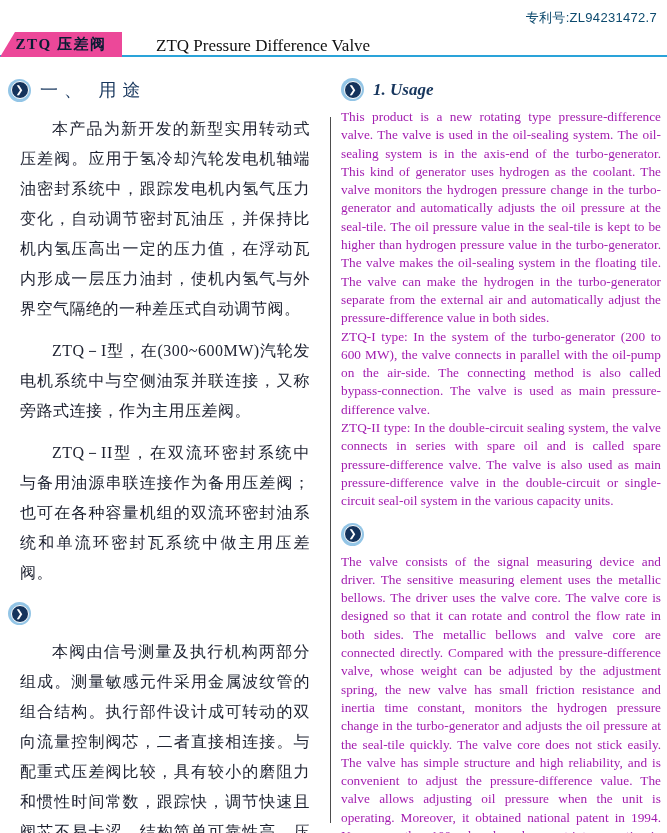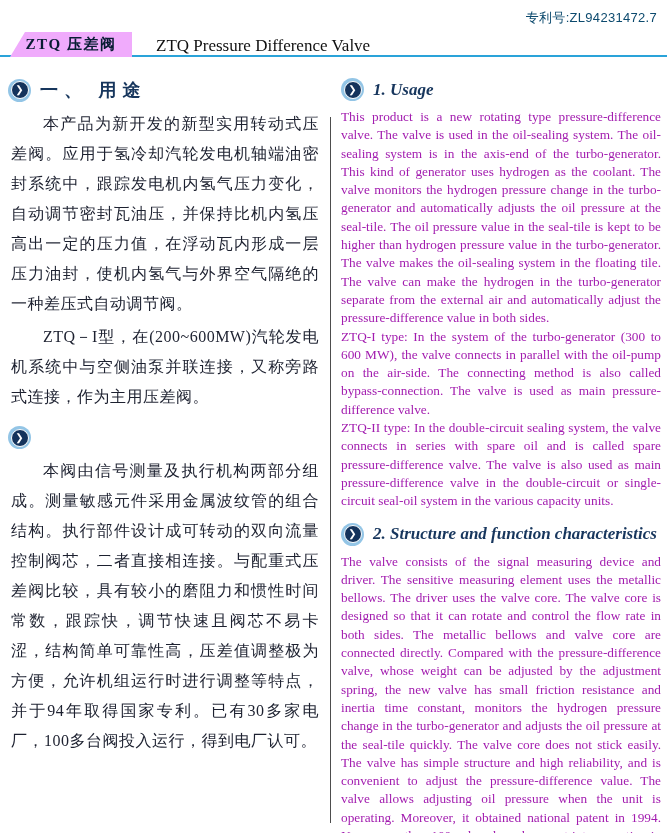--- a/index.html
+++ b/index.html
@@ -14,22 +14,22 @@
     position:absolute; top:9px; right:10px;
     font-size:13px; color:#0c4a6e;
     font-family:"Liberation Sans", sans-serif;
     letter-spacing:0.3px;
   }
   .header-rule {
     position:absolute; left:0; top:55px; width:667px; height:2px;
     background:#2aa3d9;
   }
   .header-tab {
-    position:absolute; left:10px; top:32px; width:122px; height:25px;
-    background:#f0abfc;
+    position:absolute; left:0; top:32px; width:122px; height:25px;
+    background:#ec4899;
     clip-path:polygon(15px 0, 100% 0, 100% 100%, 0 100%);
     display:flex; align-items:center; justify-content:center;
     font-weight:bold; font-size:15px; color:#081c33;
     letter-spacing:1.5px;
   }
   .header-title-en {
     position:absolute; left:156px; top:36px;
     font-size:17px; color:#101010;
   }
   .col-divider {
@@ -49,28 +49,28 @@
   }
   .sec-icon-inner {
     width:16px; height:16px; border-radius:50%;
     background:#14335c; border:1.5px solid #ffffff;
     display:flex; align-items:center; justify-content:center;
     color:#ffffff; font-size:10px; font-weight:bold;
     font-family:"DejaVu Sans", sans-serif;
     line-height:1;
   }
   .sec-title-cn {
-    font-size:18px; font-weight:bold; color:#17365d;
+    font-size:18px; font-weight:normal; color:#17365d;
     letter-spacing:6px; white-space:nowrap;
   }
   .sec-title-en {
     font-size:17px; font-weight:bold; font-style:italic; color:#17365d;text-align:right;
   }
   .cn-body p {
-    margin:3px; text-indent:2em;
+    margin:12px; text-indent:2em;
     font-size:16px; line-height:30px;
     text-align:justify; color:#1d2130;
     letter-spacing:0.5px;
   }
   .en-body p {
     margin:0;
     font-size:13.3px; line-height:18.3px;
     text-align:justify; color:#a21caf;
   }
   .sec-gap-left  { margin-top:14px; }
@@ -92,21 +92,22 @@
 <div class="col col-left">
 
   <div class="sec-head">
     <span class="sec-icon">
       <span class="sec-icon-inner">❯</span>
     </span>
     <span class="sec-title-cn">一、 用途</span>
   </div>
   <div class="cn-body">
     <p>本产品为新开发的新型实用转动式压差阀。应用于氢冷却汽轮发电机轴端油密封系统中，跟踪发电机内氢气压力变化，自动调节密封瓦油压，并保持比机内氢压高出一定的压力值，在浮动瓦内形成一层压力油封，使机内氢气与外界空气隔绝的一种差压式自动调节阀。</p>
-    <p>ZTQ－I型，在(200~600MW)汽轮发电机系统中与空侧油泵并联连接，又称旁路式连接，作为主用压差阀。</p>
+    <p>ZTQ－I型，在(300~600MW)汽轮发电机系统中与空侧油泵并联连接，又称旁路式连接，作为主用压差阀。</p>
+    <p>ZTQ－II型，在双流环密封系统中与备用油源串联连接作为备用压差阀；也可在各种容量机组的双流环密封油系统和单流环密封瓦系统中做主用压差阀。</p>
   </div>
 
   <div class="sec-head sec-gap-left">
     <span class="sec-icon">
       <span class="sec-icon-inner">❯</span>
     </span>
   </div>
   <div class="cn-body">
     <p>本阀由信号测量及执行机构两部分组成。测量敏感元件采用金属波纹管的组合结构。执行部件设计成可转动的双向流量控制阀芯，二者直接相连接。与配重式压差阀比较，具有较小的磨阻力和惯性时间常数，跟踪快，调节快速且阀芯不易卡涩，结构简单可靠性高，压差值调整极为方便，允许机组运行时进行调整等特点，并于94年取得国家专利。已有30多家电厂，100多台阀投入运行，得到电厂认可。</p>
   </div>
@@ -116,27 +117,26 @@
 <div class="col col-right">
 
   <div class="sec-head">
     <span class="sec-icon">
       <span class="sec-icon-inner">❯</span>
     </span>
     <span class="sec-title-en">1. Usage</span>
   </div>
   <div class="en-body">
     <p>This product is a new rotating type pressure-difference valve. The valve is used in the oil-sealing system. The oil-sealing system is in the axis-end of the turbo-generator. This kind of generator uses hydrogen as the coolant. The valve monitors the hydrogen pressure change in the turbo-generator and automatically adjusts the oil pressure at the seal-tile. The oil pressure value in the seal-tile is kept to be higher than hydrogen pressure value in the turbo-generator. The valve makes the oil-sealing system in the floating tile. The valve can make the hydrogen in the turbo-generator separate from the external air and automatically adjust the pressure-difference value in both sides.</p>
-    <p>ZTQ-I type: In the system of the turbo-generator (300 to 600 MW), the valve connects in parallel with the oil-pump on the air-side. The connecting method is also called bypass-connection. The valve is used as main pressure-difference valve.</p>
+    <p>ZTQ-I type: In the system of the turbo-generator (200 to 600 MW), the valve connects in parallel with the oil-pump on the air-side. The connecting method is also called bypass-connection. The valve is used as main pressure-difference valve.</p>
     <p>ZTQ-II type: In the double-circuit sealing system, the valve connects in series with spare oil and is called spare pressure-difference valve. The valve is also used as main pressure-difference valve in the double-circuit or single-circuit seal-oil system in the various capacity units.</p>
   </div>
 
   <div class="sec-head sec-gap-right">
     <span class="sec-icon">
       <span class="sec-icon-inner">❯</span>
     </span>
-    <span class="sec-title-en">2. Structure and function characteristics</span>
   </div>
   <div class="en-body">
     <p>The valve consists of the signal measuring device and driver. The sensitive measuring element uses the metallic bellows. The driver uses the valve core. The valve core is designed so that it can rotate and control the flow rate in both sides. The metallic bellows and valve core are connected directly. Compared with the pressure-difference valve, whose weight can be adjusted by the adjustment spring, the new valve has small friction resistance and inertia time constant, monitors the hydrogen pressure change in the turbo-generator and adjusts the oil pressure at the seal-tile quickly. The valve core does not stick easily. The valve has simple structure and high reliability, and is convenient to adjust the pressure-difference value. The valve allows adjusting oil pressure when the unit is operating. Moreover, it obtained national patent in 1994. Now, more than 100 valves have been put into operation in more than 30 power plants, and the valves gained the approval from the power plants.</p>
   </div>
 
 </div>
 
 </body></html>

